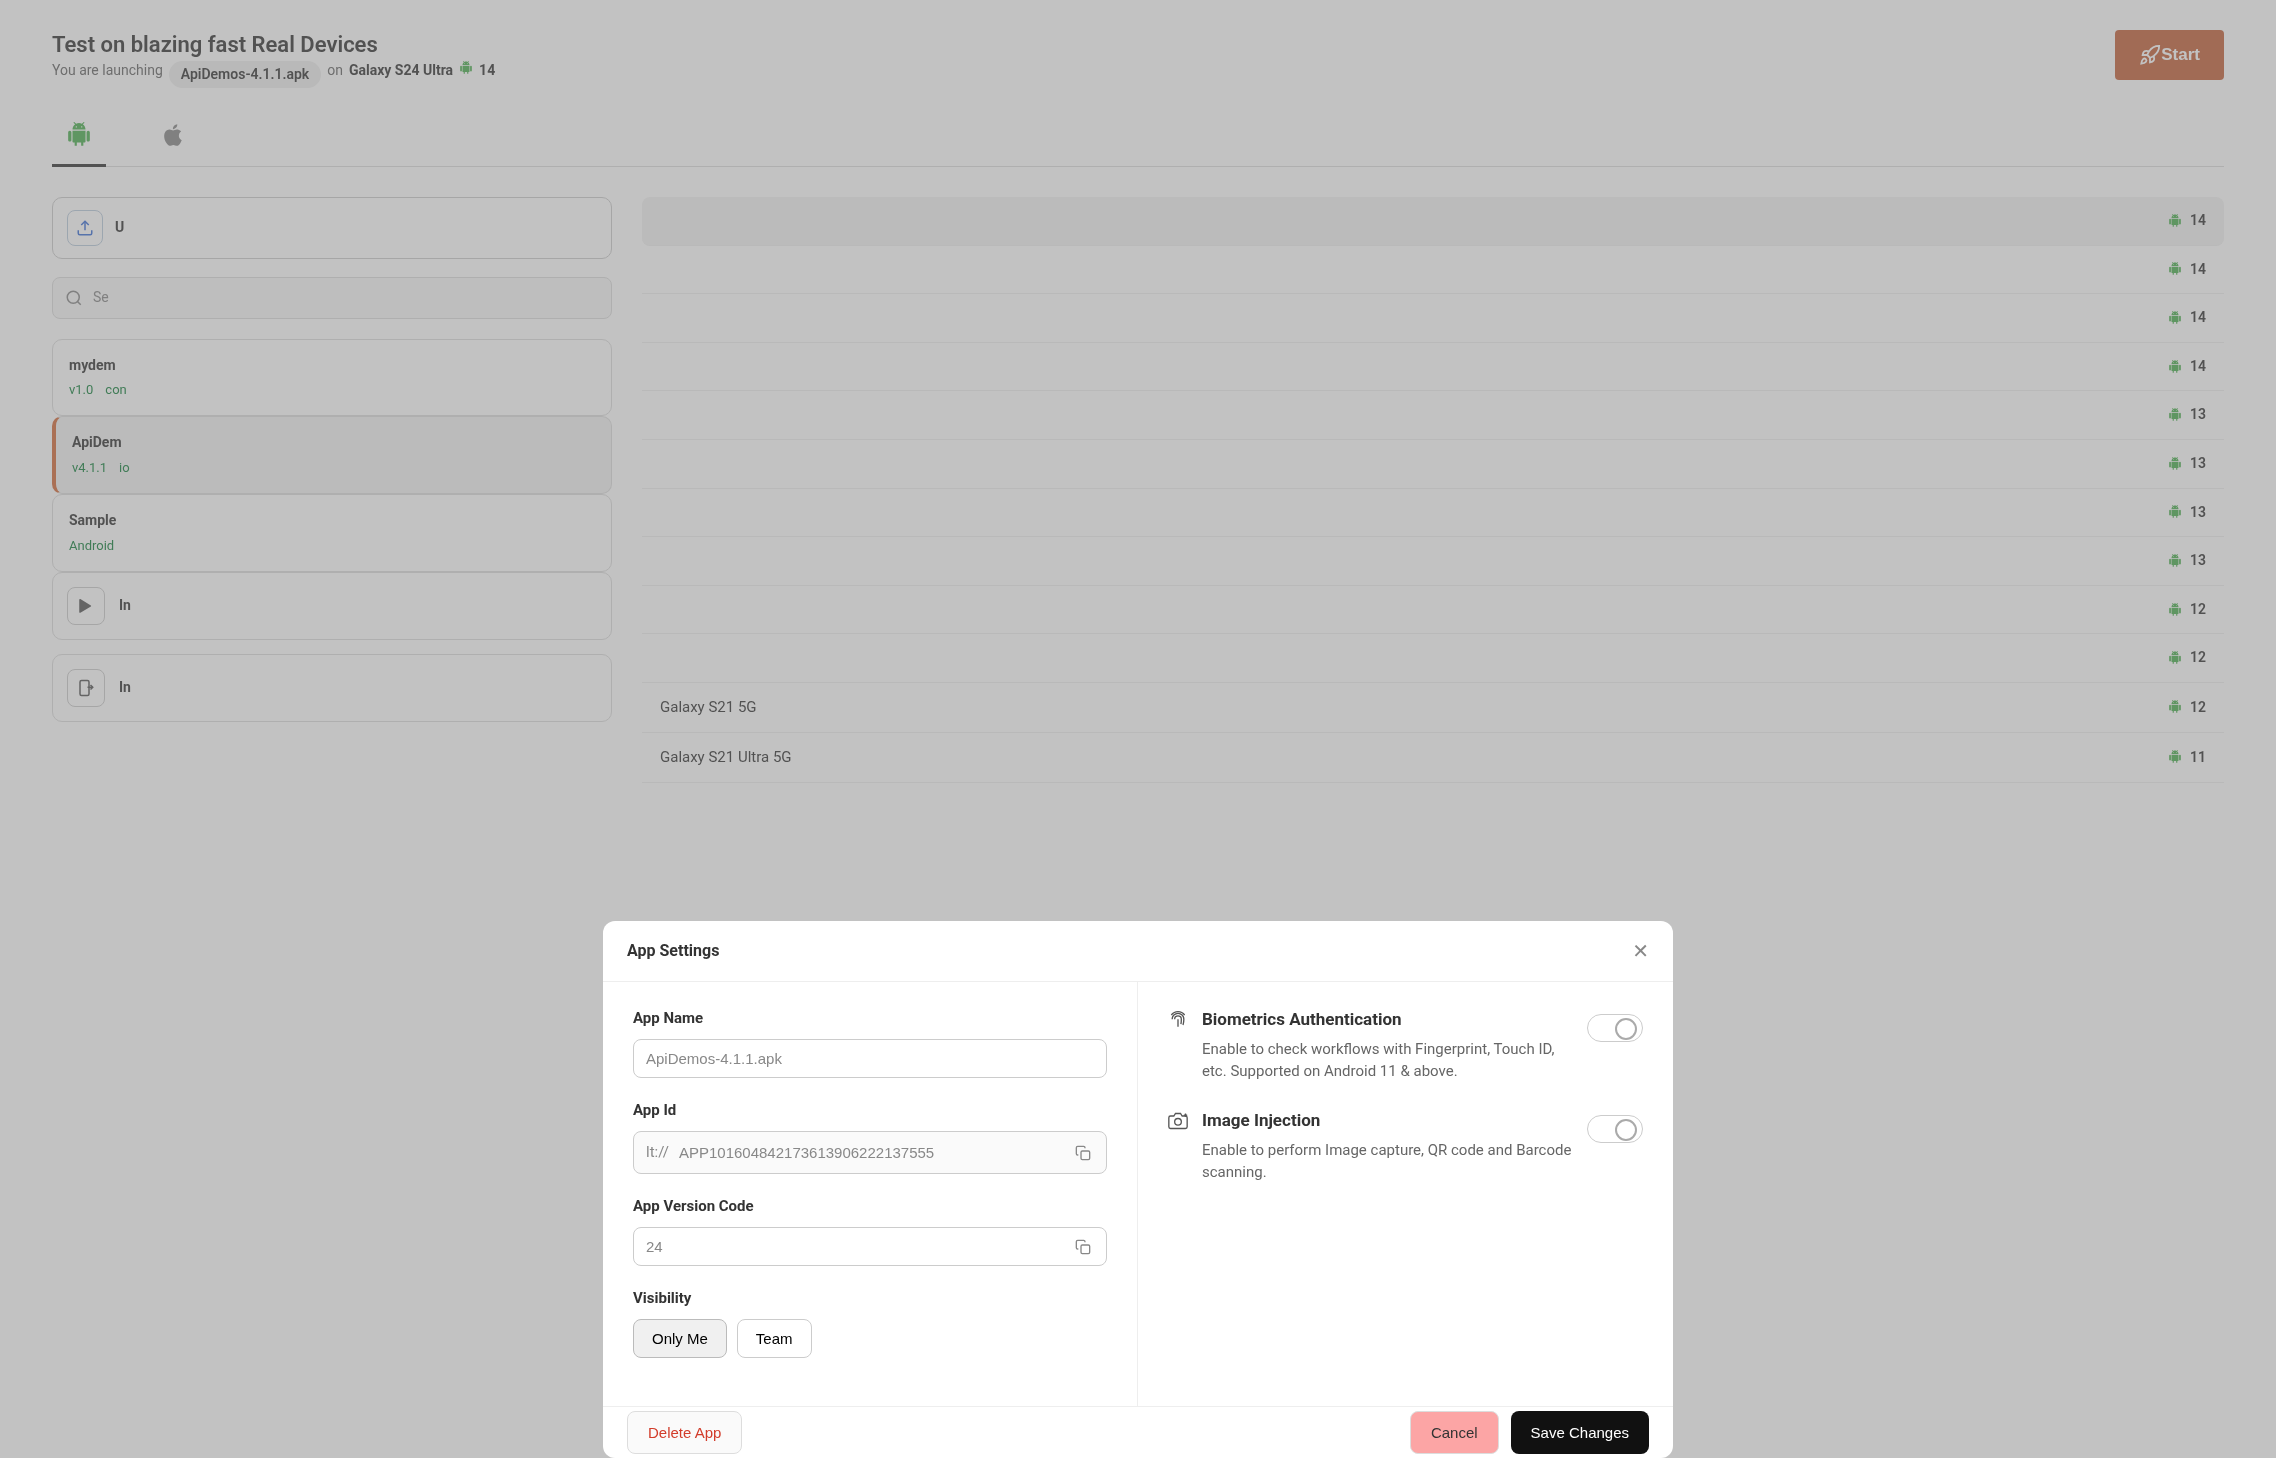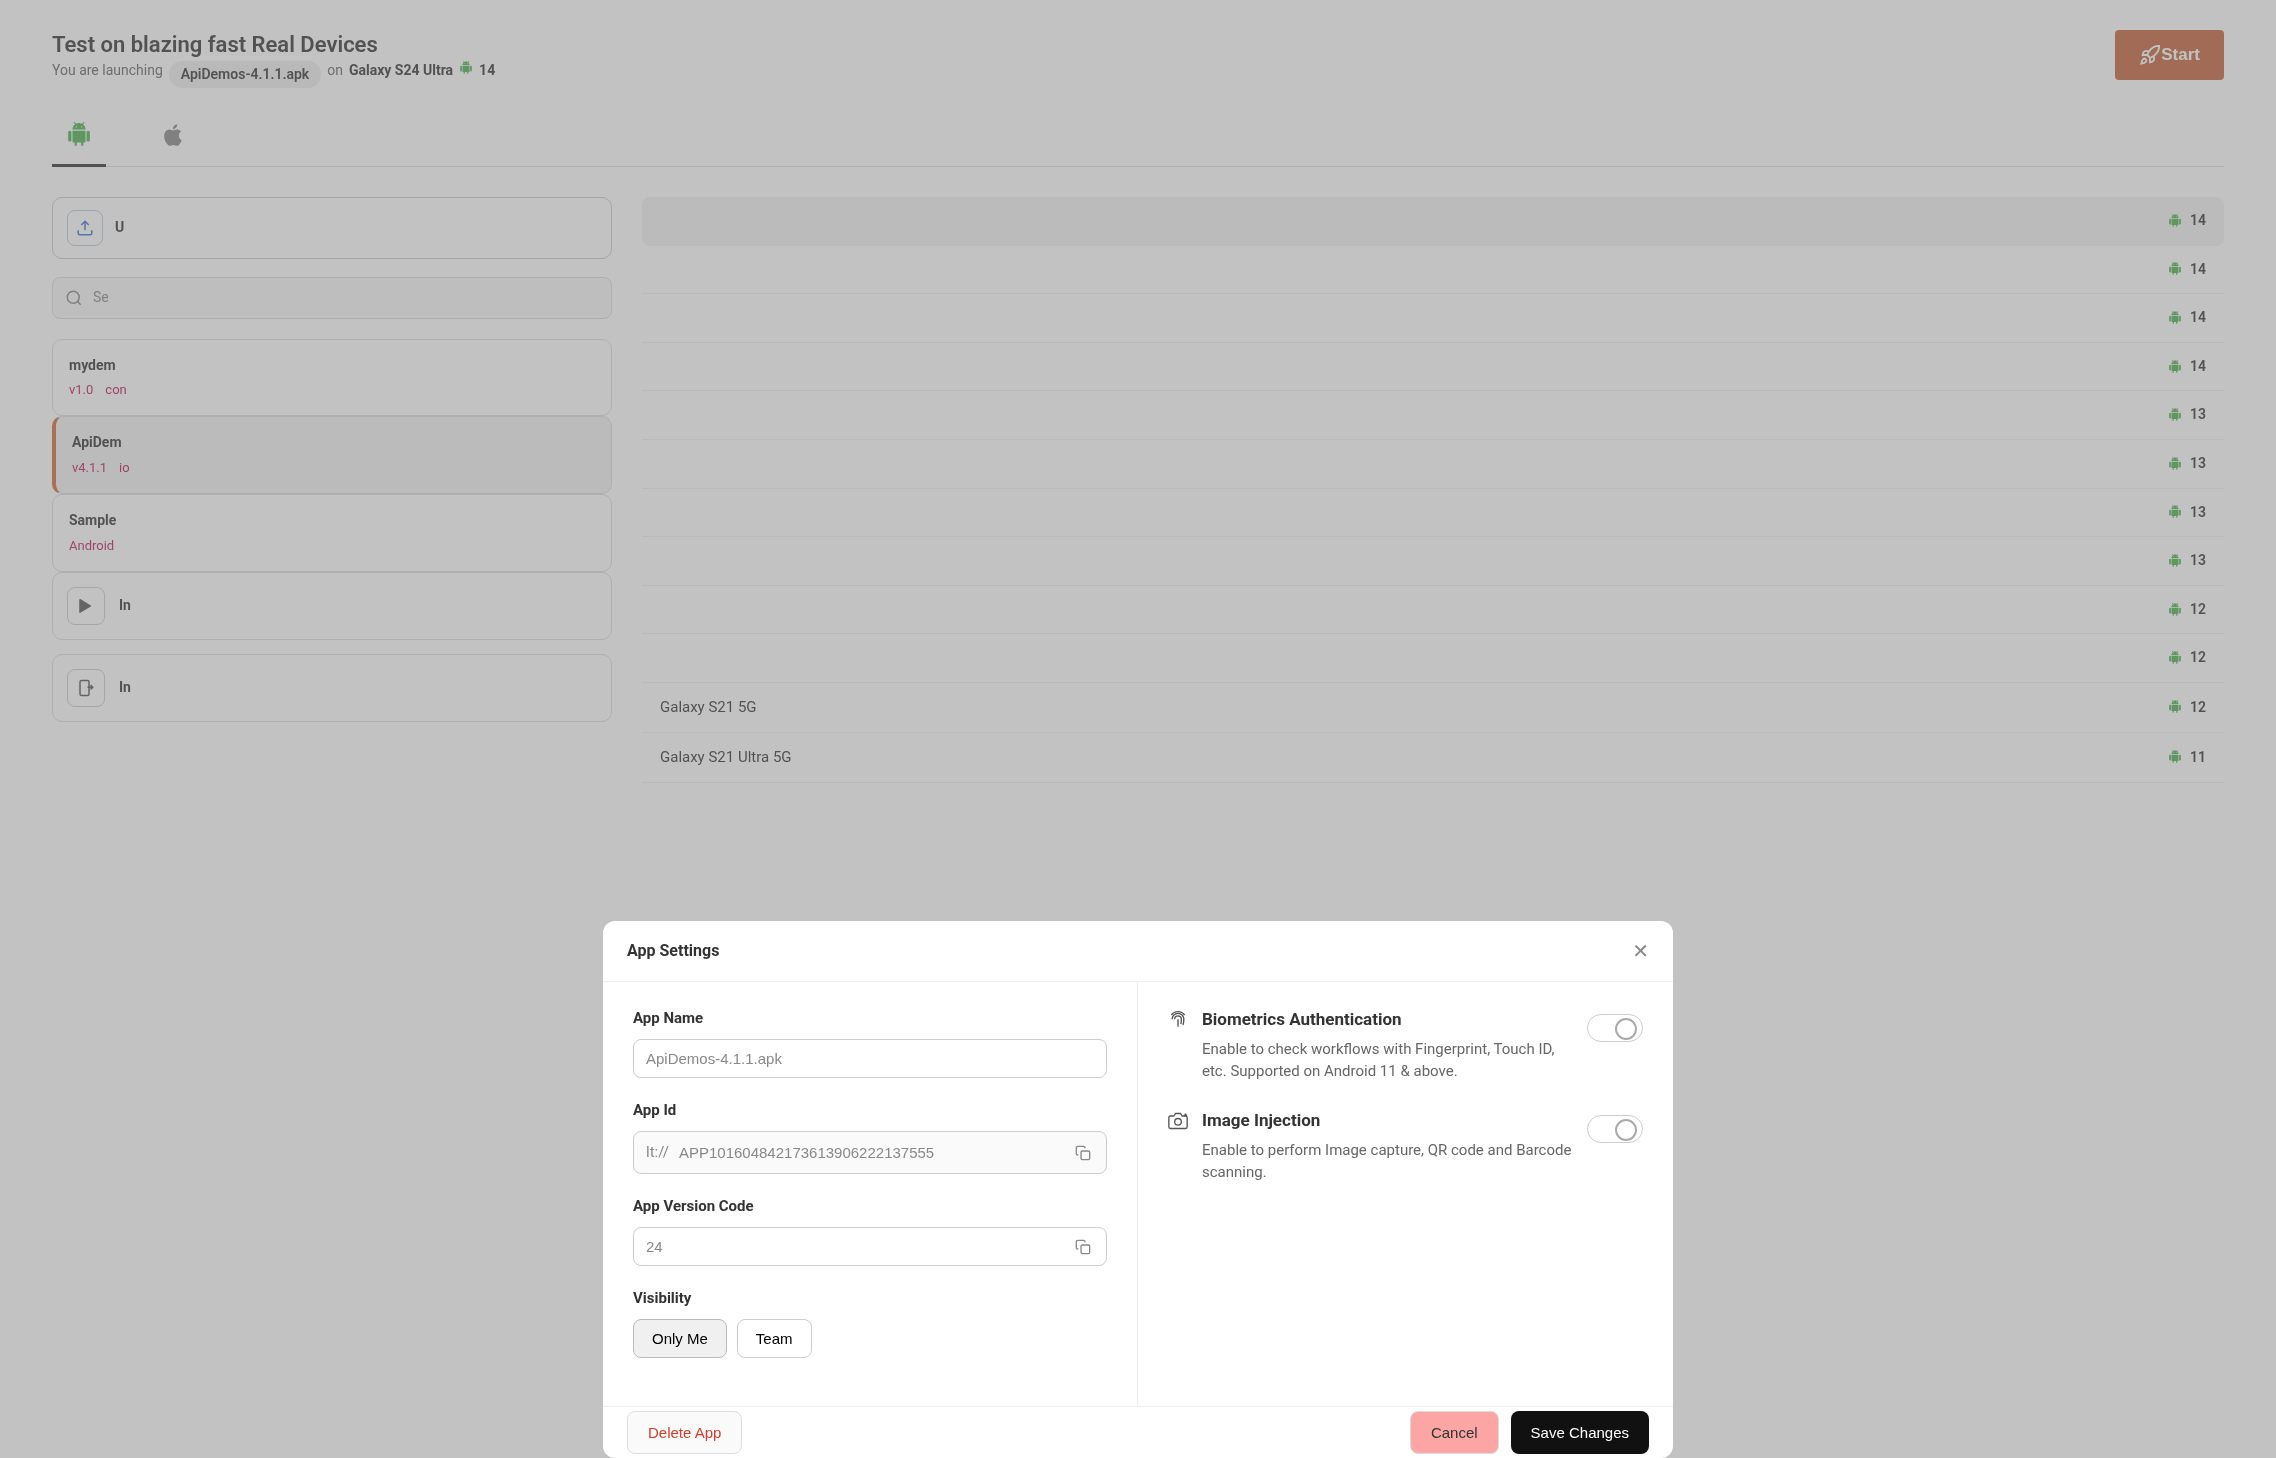--- a/index.html
+++ b/index.html
@@ -117,21 +117,21 @@
   .app-card {
     border: 1px solid #ddd;
     border-radius: 10px;
     padding: 16px;
   }
   .app-card.selected {
     background: #f3f3f3;
     border-left: 4px solid #d46a3a;
   }
   .app-card-name { font-weight: 700; margin-bottom: 6px; }
-  .app-card-sub { color:#be185d; font-size:13px; display:flex; gap:12px; }
+  .app-card-sub { color:#15803d; font-size:13px; display:flex; gap:12px; }
 
   .action-card {
     border: 1px solid #ddd;
     border-radius: 10px;
     padding: 14px;
     display:flex; align-items:center; gap:14px;
     margin-bottom: 14px;
   }
   .action-icon-box {
     width:38px; height:38px; border:1px solid #ccc; border-radius:8px;

